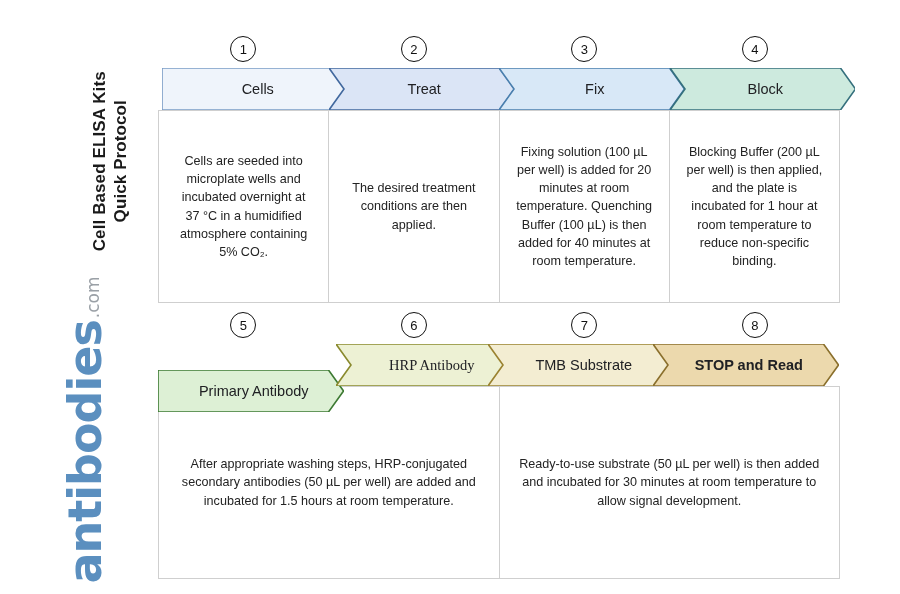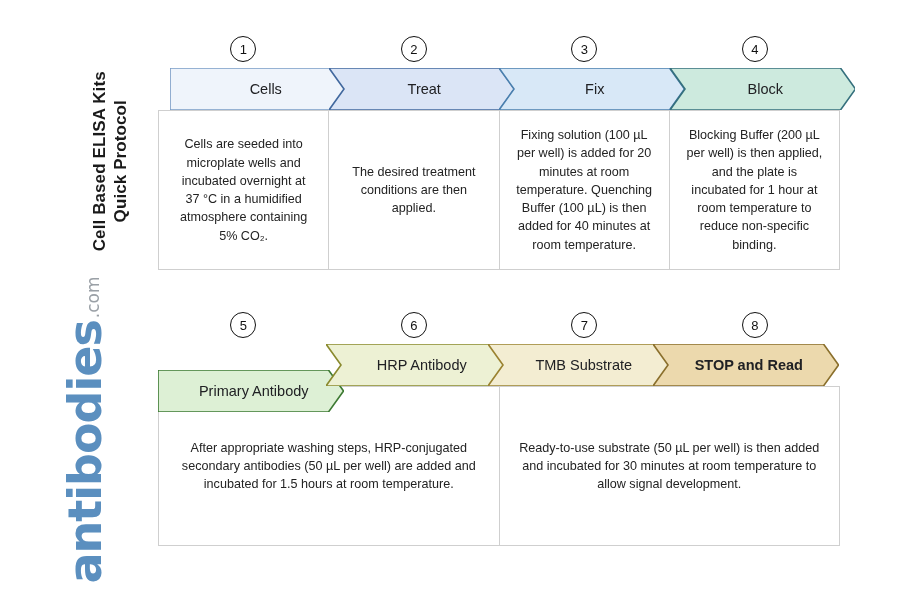--- a/index.html
+++ b/index.html
@@ -50,21 +50,21 @@
   .chevbar{position:relative;height:42px;}
   .chev{
     position:absolute;top:0;height:42px;box-sizing:border-box;
     display:flex;align-items:center;justify-content:center;
     font-size:14.5px;color:#202124;
   }
   .chev span{position:relative;z-index:2;padding-left:6px;}
   .chev .shape{position:absolute;inset:0;z-index:1;}
   .chev .shape svg{width:100%;height:100%;display:block;}
 
-  .boxrow{position:relative;height:160px;display:flex;}
+  .boxrow{position:relative;height:193px;display:flex;}
   .box{
     flex:1 1 0;border:1px solid #cfcfcf;border-right:none;
     box-sizing:border-box;background:#fff;
     display:flex;align-items:center;justify-content:center;
     padding:10px 14px;
   }
   .box:last-child{border-right:1px solid #cfcfcf;align-items:center;}
   .box p{
     margin:0;text-align:center;font-size:12.6px;line-height:1.45;
     color:#232323;
@@ -94,21 +94,21 @@
           <span>2</span>
         </div>
         <div class="num" style="left: 413.25px;">
           <span>3</span>
         </div>
         <div class="num" style="left: 583.75px;">
           <span>4</span>
         </div>
       </div>
     <div class="chevbar">
-        <div class="chev" style="left: 12px; width: 185.5px;">
+        <div class="chev" style="left: 4px; width: 185.5px;">
           <div class="shape">
             <svg viewBox="0 0 185.5 42" preserveAspectRatio="none">
               <polygon points="0,0 170.5,0 185.5,21 170.5,42 0,42" fill="#eff4fb" stroke="#7a9cc6" stroke-width="1.6" stroke-linejoin="miter"></polygon>
             </svg>
           </div>
           <span>Cells</span>
         </div>
         <div class="chev" style="left: 170.5px; width: 185.5px;">
           <div class="shape">
             <svg viewBox="0 0 185.5 42" preserveAspectRatio="none">
@@ -167,21 +167,21 @@
       </div>
     <div class="chevbar">
         <div class="chev" style="left: 0px; width: 185.5px; margin-top: 26px;">
           <div class="shape">
             <svg viewBox="0 0 185.5 42" preserveAspectRatio="none">
               <polygon points="0,0 170.5,0 185.5,21 170.5,42 0,42" fill="#ddf0d5" stroke="#3d7a33" stroke-width="1.6" stroke-linejoin="miter"></polygon>
             </svg>
           </div>
           <span>Primary Antibody</span>
         </div>
-        <div class="chev" style="left: 168px; width: 185.5px;">
+        <div class="chev" style="left: 178px; width: 185.5px; font-family: Liberation Serif, serif;">
           <div class="shape">
             <svg viewBox="0 0 185.5 42" preserveAspectRatio="none">
               <polygon points="0,0 170.5,0 185.5,21 170.5,42 0,42 15,21" fill="#edf1d4" stroke="#8a8a2e" stroke-width="1.6" stroke-linejoin="miter"></polygon>
             </svg>
           </div>
           <span>HRP Antibody</span>
         </div>
         <div class="chev" style="left: 330px; width: 185.5px; justify-content: center;">
           <div class="shape">
             <svg viewBox="0 0 185.5 42" preserveAspectRatio="none">

